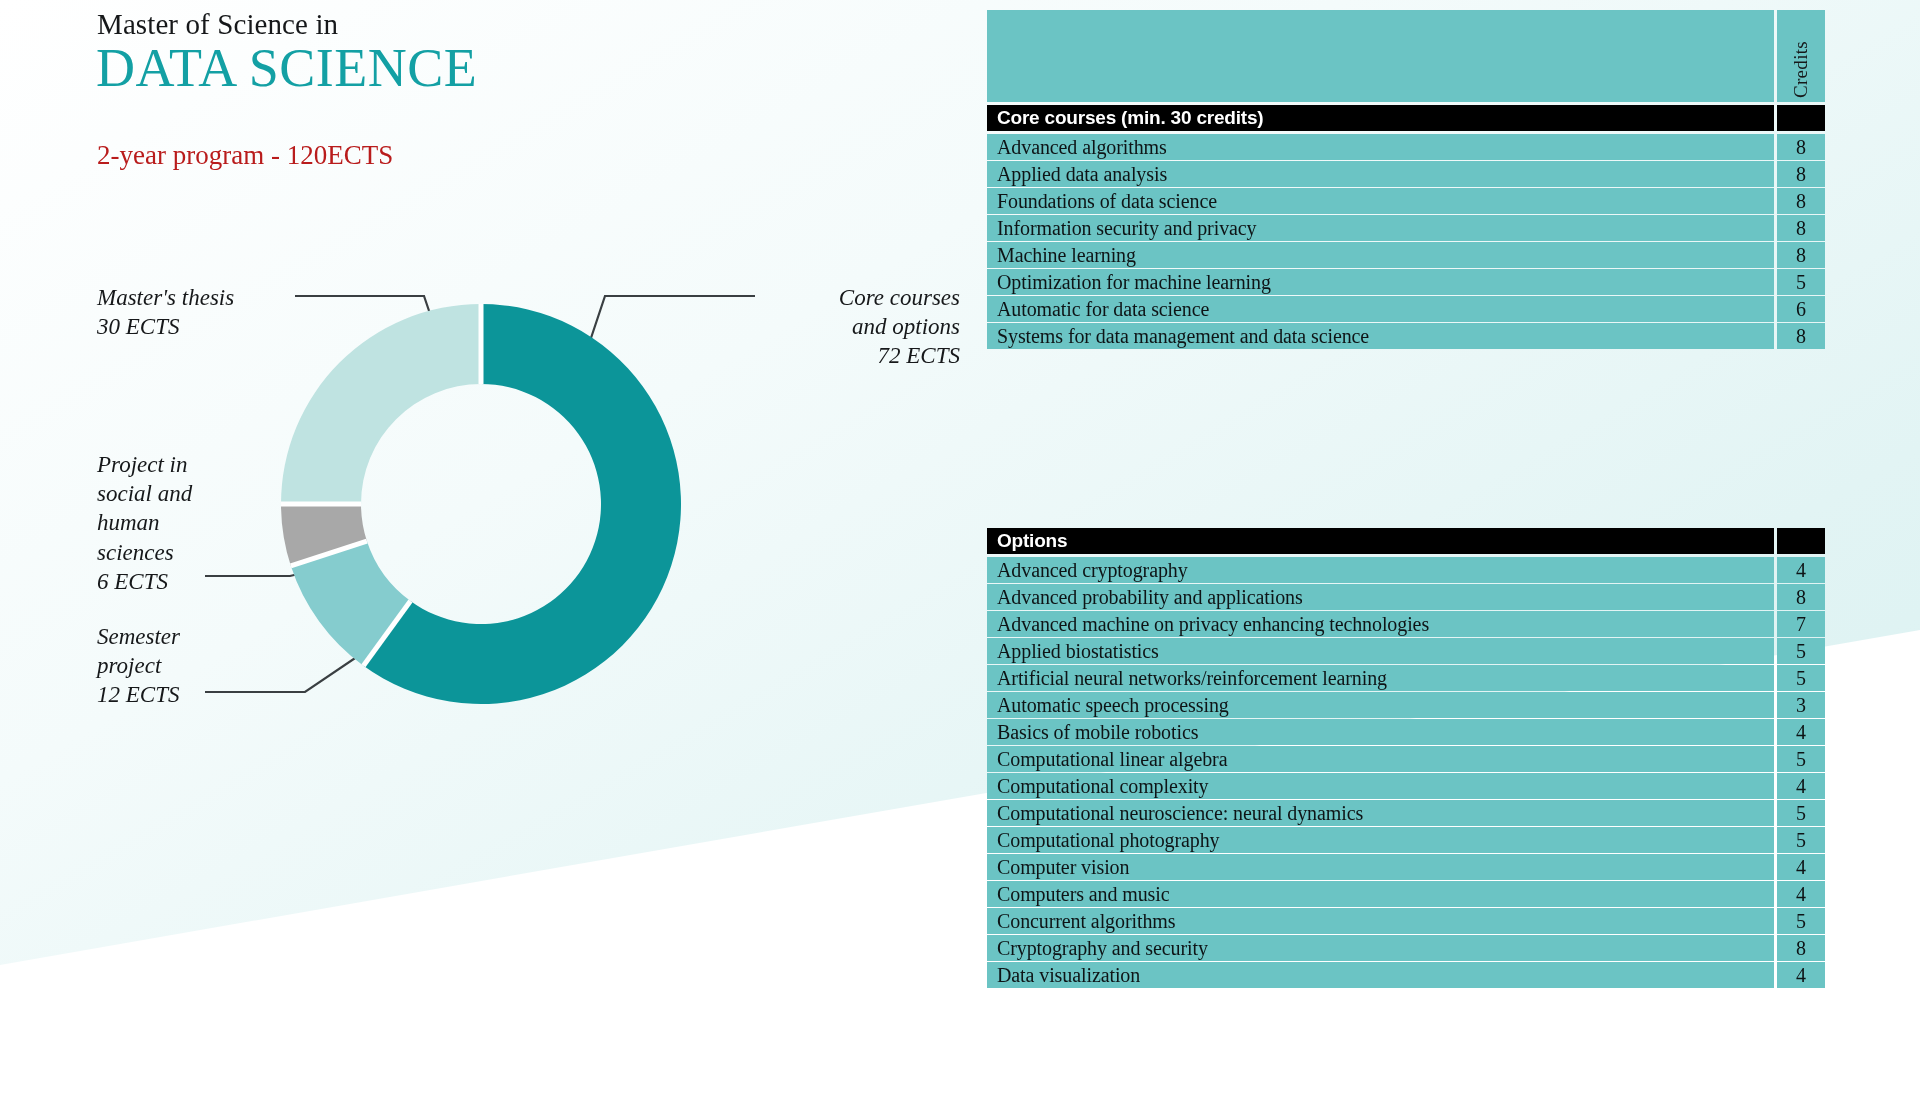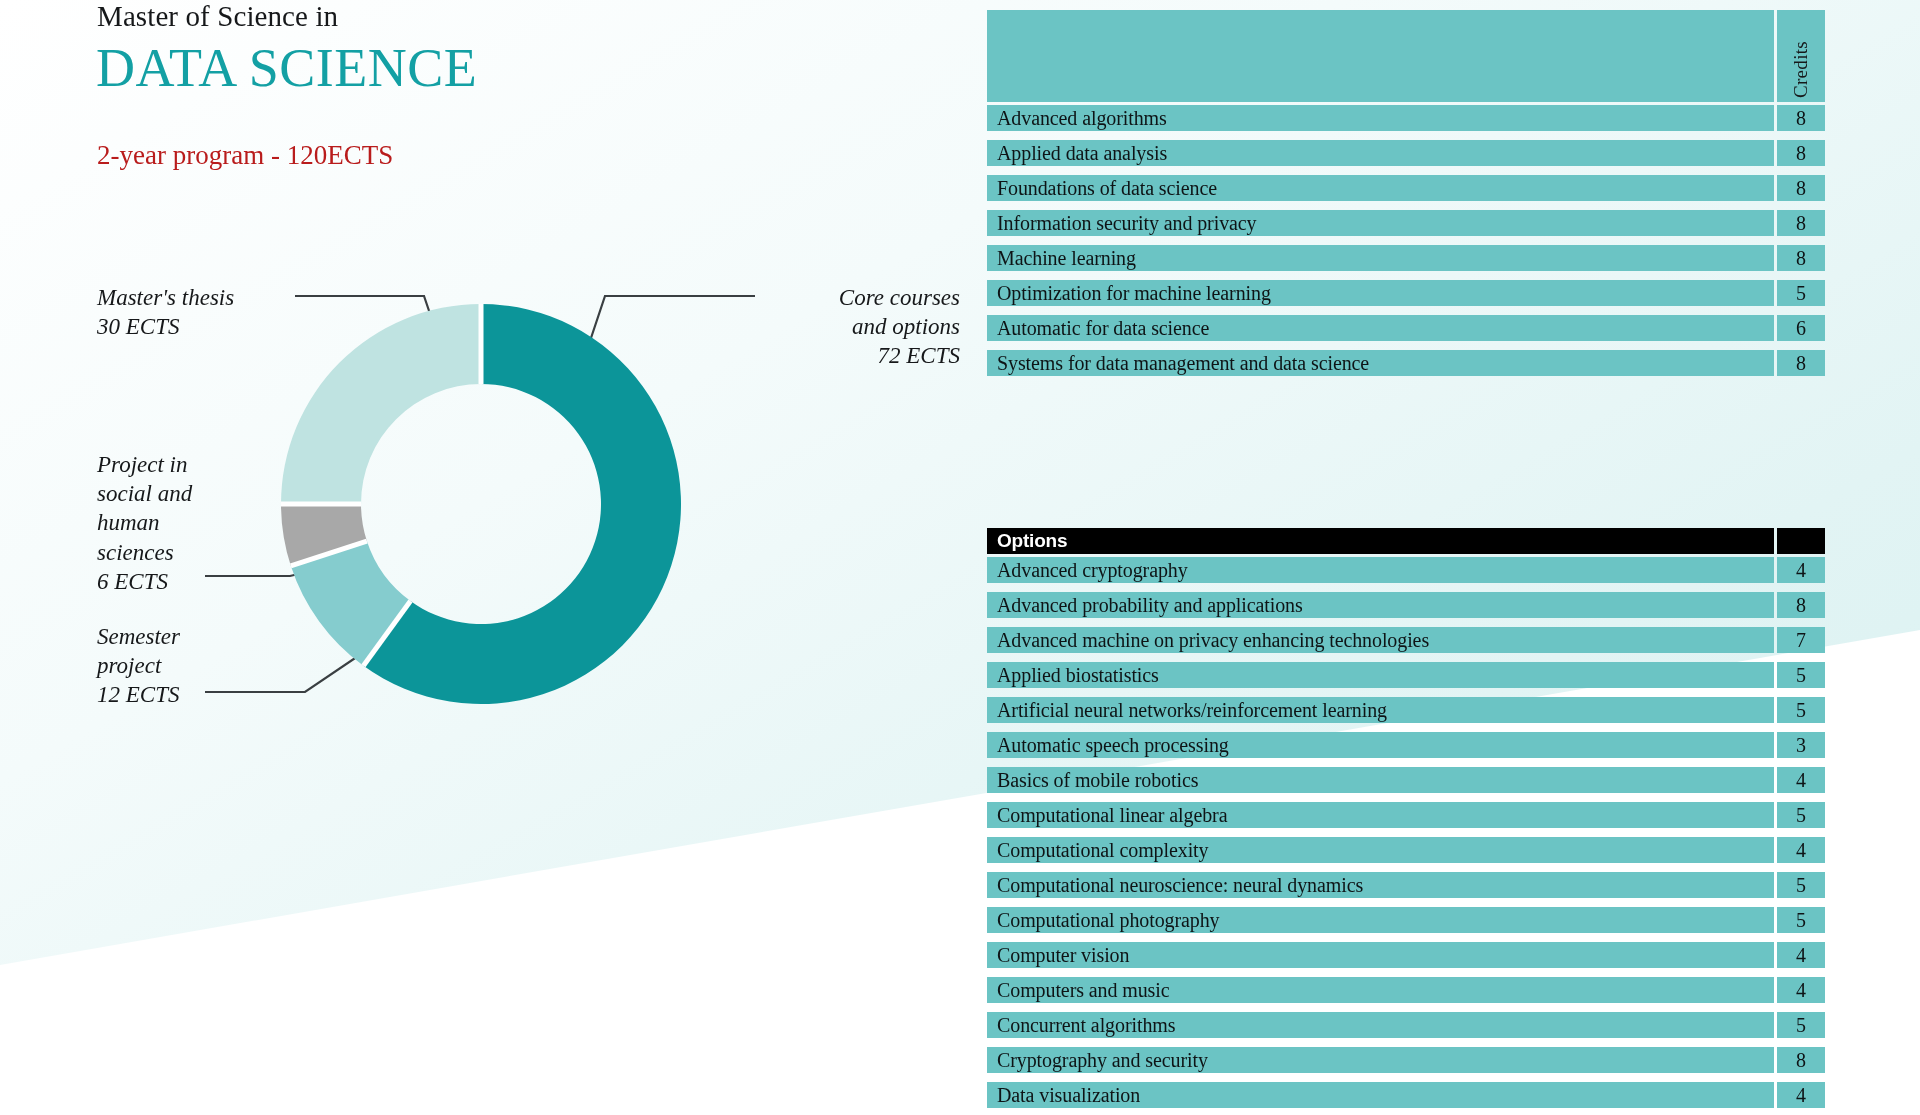--- a/index.html
+++ b/index.html
@@ -16,21 +16,21 @@
     background:linear-gradient(to bottom right,#ffffff 0%,#f4fbfb 35%,#e2f4f4 70%,#d6f0f0 100%);
     clip-path:polygon(0 0, 1920px 0, 1920px 630px, 0 965px);
     z-index:0;
   }
   #page{position:absolute;left:0;top:0;width:1920px;height:1115px;z-index:2;}
 
   
   #left-col{position:absolute;left:0;top:0;width:980px;height:1115px;}
 
   #kicker{
-    position:absolute;left:97px;top:0;
+    position:absolute;left:97px;top:8px;
     font-size:29px;color:#16181a;letter-spacing:.1px;
     white-space:nowrap;
   }
   #program-title{
     position:absolute;left:96px;top:40px;
     font-size:54px;color:#13a0a4;letter-spacing:.5px;
     white-space:nowrap;line-height:1.05;text-align:center;
   }
   #program-subtitle{
     position:absolute;left:97px;top:140px;
@@ -75,21 +75,21 @@
   .section-row{display:flex;height:26px;margin-bottom:3px;}
   .section-title{
     flex:1 1 auto;background:#000000;color:#ffffff;
     font-family:"Liberation Sans", sans-serif;
     font-weight:bold;font-size:19px;
     display:flex;align-items:center;
     padding-left:10px;margin-right:3px;letter-spacing:-.2px;
   }
   .section-credits{width:48px;background:#000000;}
 
-  .course-row{display:flex;height:26px;margin-bottom:9px;}
+  .course-row{display:flex;height:26px;margin-bottom:1px;}
   .course-name{
     flex:1 1 auto;background:#6bc4c4;color:#0e1416;
     font-size:20px;display:flex;align-items:center;
     padding-left:10px;margin-right:3px;letter-spacing:-.1px;
   }
   .course-credits{
     width:48px;background:#6bc4c4;color:#0e1416;
     font-size:20px;display:flex;align-items:center;justify-content:center;
   }
 </style>
@@ -158,20 +158,24 @@
 72 ECTS</div>
   </div>
 
   <div class="table-block" id="core-table">
     <div class="thead-row">
       <div class="thead-main"></div>
       <div class="thead-credits">
         <span class="credits-vert">Credits</span>
       </div>
     </div>
+    <div class="section-row">
+      <div class="section-title">Core courses (min. 30 credits)</div>
+      <div class="section-credits"></div>
+    </div>
     <div id="core-rows">
         <div class="course-row">
           <div class="course-name">Advanced algorithms</div>
           <div class="course-credits">8</div>
         </div>
         <div class="course-row">
           <div class="course-name">Applied data analysis</div>
           <div class="course-credits">8</div>
         </div>
         <div class="course-row">

